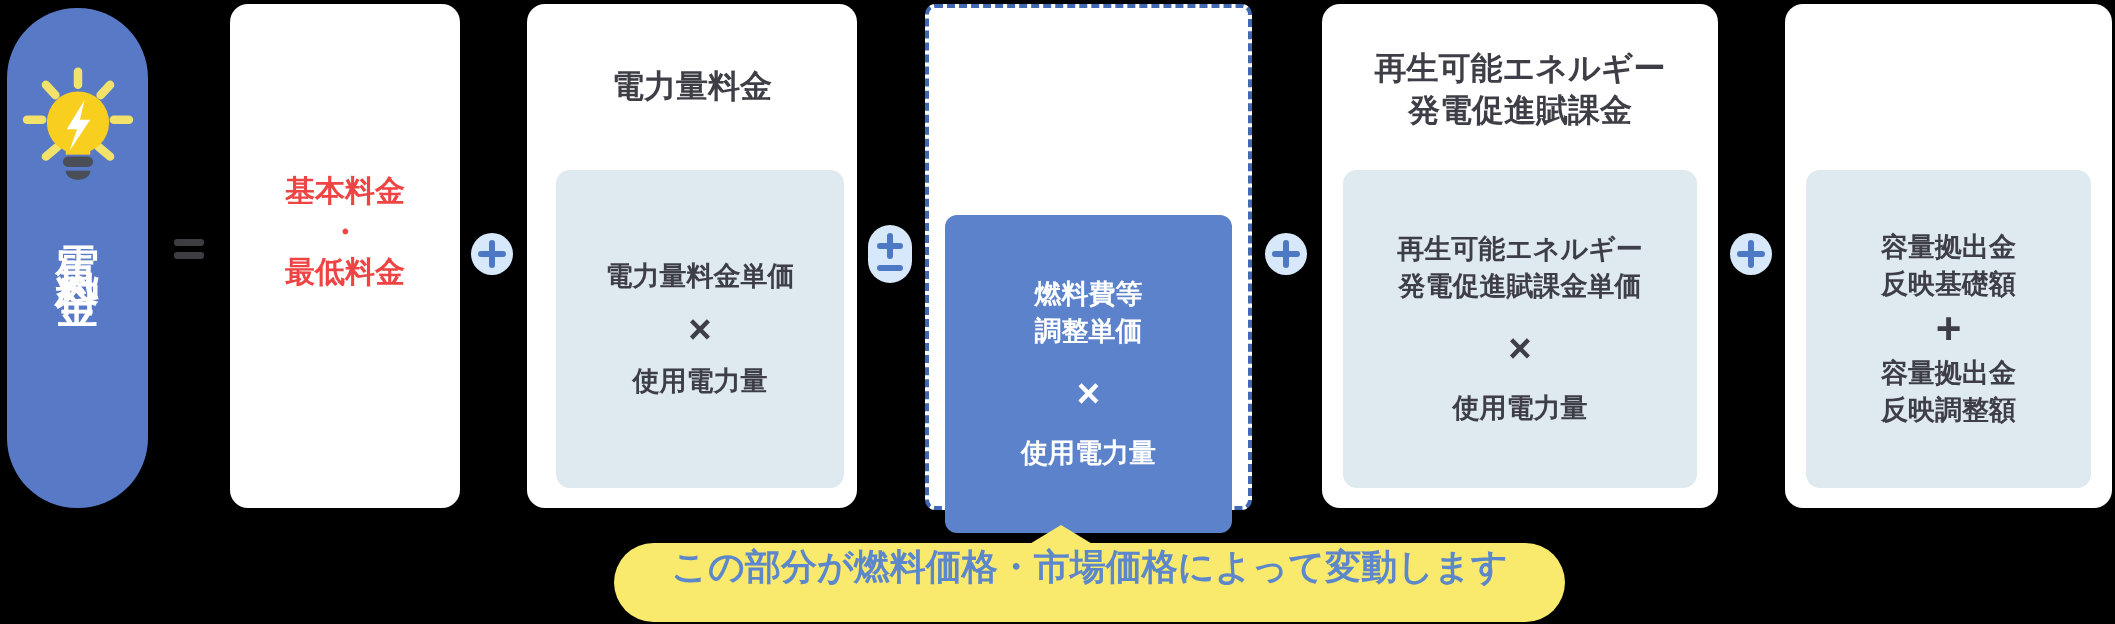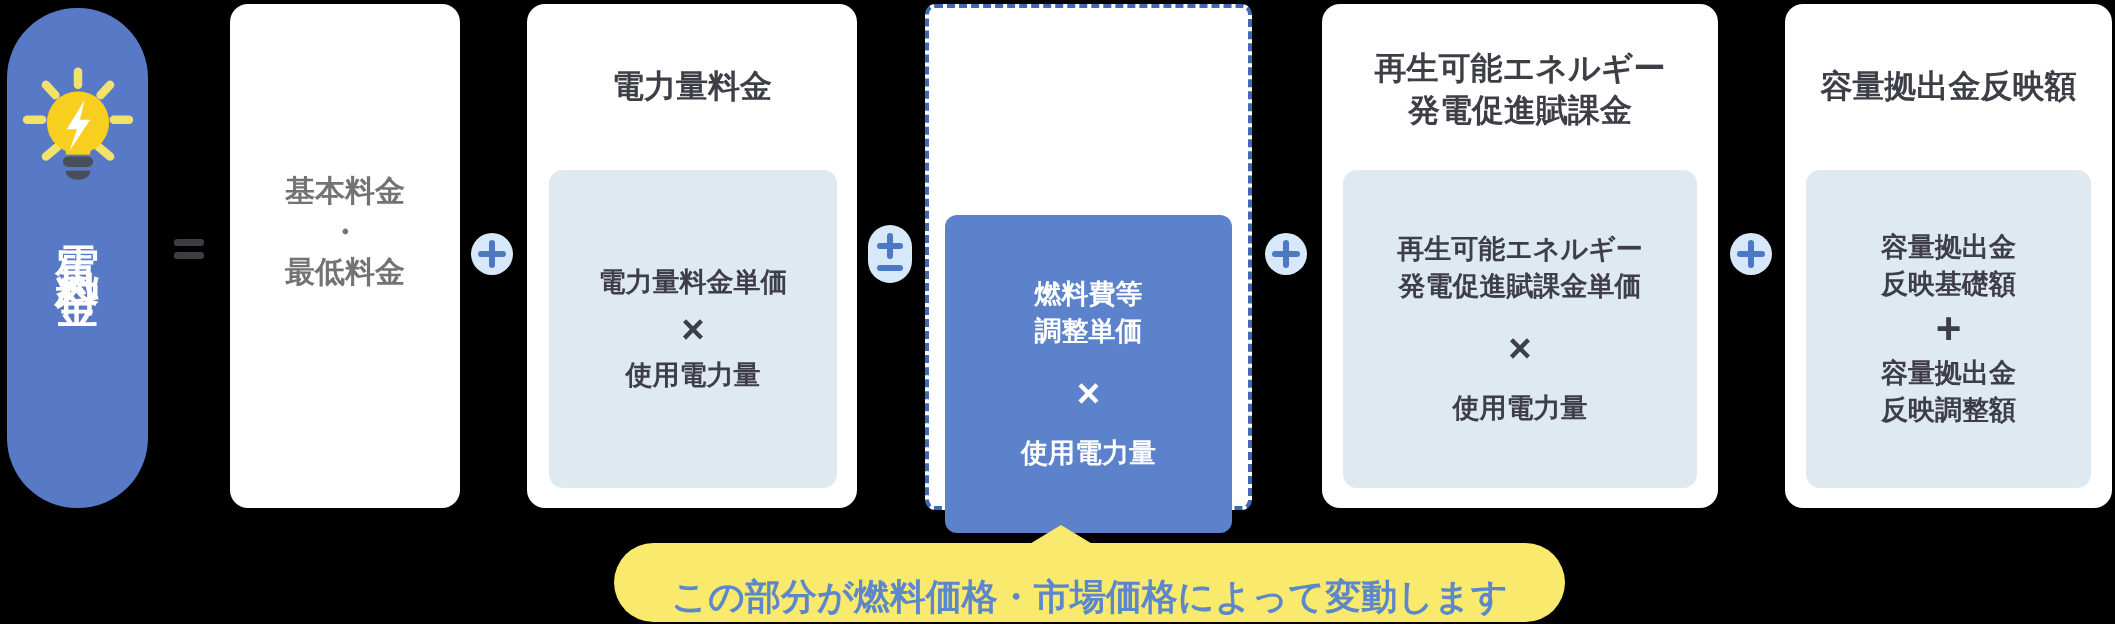--- a/index.html
+++ b/index.html
@@ -16,51 +16,51 @@
 
   
   .op-abs{position:absolute;}
 
   
   .card{position:absolute;top:4px;height:504px;background:#fff;border-radius:18px;}
   .card-title{position:absolute;left:0;right:0;top:62px;text-align:center;
               font-size:32px;font-weight:700;color:#3E3E46;line-height:1.3;}
   .card1-body{position:absolute;inset:0;display:flex;align-items:center;justify-content:center;
               padding-bottom:48px;text-align:center;font-size:30px;font-weight:700;
-              color:#737373;line-height:1.35;}
+              color:#ef4444;line-height:1.35;}
   .inner{position:absolute;top:166px;height:318px;border-radius:14px;
          display:flex;flex-direction:column;align-items:center;justify-content:center;
          text-align:center;color:#3E3E46;}
   .inner .line{font-size:27px;font-weight:700;line-height:1.38;}
   .inner .op{font-size:40px;font-weight:700;line-height:1;}
   .inner-light{background:#DFE9F0;}
   .inner-blue{background:#5B82CA;color:#fff;}
 
   .card2{left:527px;width:330px;}
-  .card2 .inner{left:22px;width:288px;gap:8px;}
+  .card2 .inner{left:29px;width:288px;gap:14px;}
 
   .card3{left:925px;width:327px;height:506px;box-sizing:border-box;
          border:4px dashed #4068B3;border-radius:10px;}
   .card3 .card-title{color:#4B74BD;top:58px;}
   .card3 .inner{left:16px;width:287px;top:162px;border-radius:12px;gap:22px;margin-top:45px;}
 
   .card4{left:1322px;width:396px;}
   .card4 .card-title{top:44px;}
   .card4 .inner{left:21px;width:354px;gap:22px;}
 
   .card5{left:1785px;width:327px;}
   .card5 .inner{left:21px;width:285px;gap:4px;}
   .card5 .inner .op{font-size:44px;font-weight:800;}
 
   .card1{left:230px;width:230px;}
 
   
   .callout-tip{position:absolute;left:1028px;top:525px;}
   .callout{position:absolute;left:614px;top:543px;width:951px;height:79px;border-radius:40px;
-           background:#F9E96D;display:flex;align-items:flex-end;justify-content:center;
+           background:#F9E96D;display:flex;align-items:flex-start;justify-content:center;
            font-size:36px;font-weight:700;color:#5C88CB;}
 </style>
 </head>
 <body>
 
 <div class="stage">
 
   <div class="pill">
     <svg class="bulb-svg" width="116" height="132" viewBox="0 0 120 140">
       <g stroke="#F2E26A" stroke-width="9" stroke-linecap="round">
@@ -136,21 +136,20 @@
       <div class="line">使用電力量</div>
     </div>
   </div>
 
   <svg class="op-abs" style="left:1730px;top:233px;" width="42" height="42" viewBox="0 0 42 42">
     <circle cx="21" cy="21" r="21" fill="#D6E8F9"></circle>
     <path d="M21 10 V32 M10 21 H32" stroke="#4D79C4" stroke-width="6" stroke-linecap="round" fill="none"></path>
   </svg>
 
   <div class="card card5">
-    <div class="card-title">容量拠出金反映額</div>
     <div class="inner inner-light">
       <div class="line pre">容量拠出金
 反映基礎額</div>
       <div class="op">+</div>
       <div class="line pre">容量拠出金
 反映調整額</div>
     </div>
   </div>
 
   <svg class="callout-tip" width="66" height="20" viewBox="0 0 66 20">

